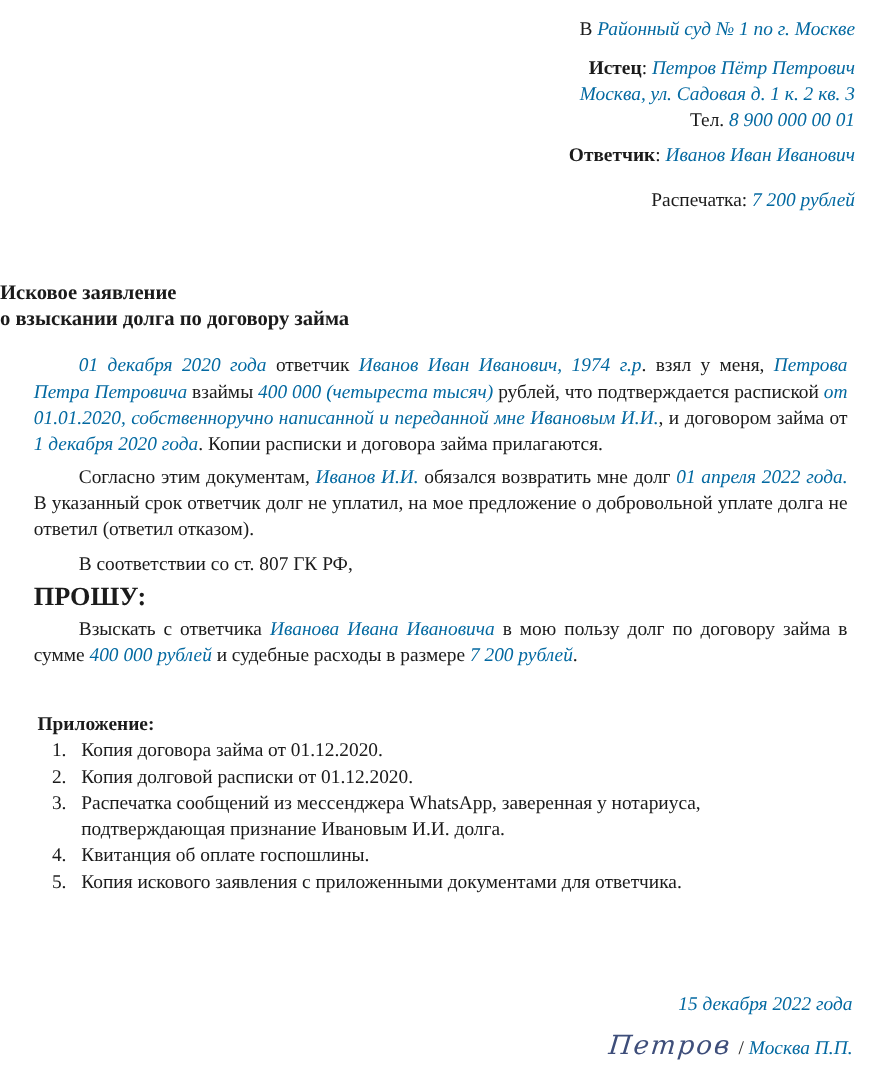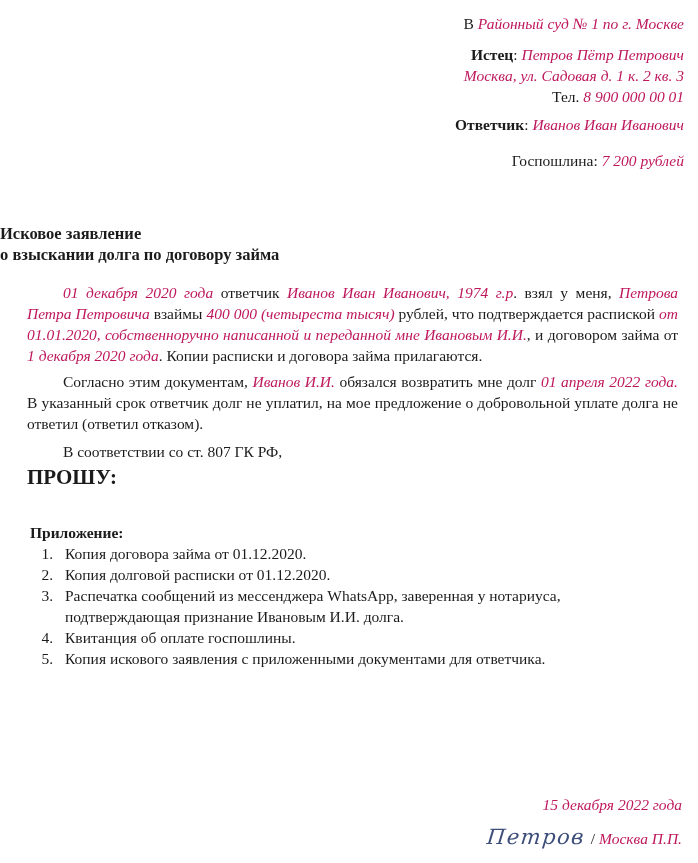--- a/index.html
+++ b/index.html
@@ -8,21 +8,21 @@
     width: 698px;
     height: 863px;
     background: #ffffff;
     font-family: "Liberation Serif", serif;
     font-size: 15.5px;
     line-height: 21px;
     color: #1b1b1b;
     box-sizing: border-box;
     overflow: hidden;
   }
-  .hl { color: #be185d; font-style: italic; }
+  .hl { color: #0369a1; font-style: italic; }
   .bold { font-weight: bold; }
 
   .header {
     padding: 13px 14px 0 0;
     text-align: right;
   }
   .court-line { margin-bottom: 10px; }
   .party-block { margin-bottom: 7px; }
   .fee-line { margin-top: 15px; }
 
@@ -107,34 +107,35 @@
       </div>
     </div>
 
     <div class="party-block">
       <div>
         <span class="bold">Ответчик</span><span>: </span><span class="hl">Иванов Иван Иванович</span>
       </div>
     </div>
 
     <div class="fee-line">
-      <span>Госпошлина: </span><span class="hl">7 200 рублей</span>
+      <span>Распечатка: </span><span class="hl">7 200 рублей</span>
     </div>
   </div>
 
   <div class="title">
     <div>Исковое заявление</div>
     <div>о взыскании долга по договору займа</div>
   </div>
 
   <div class="body-text">
     <p class="first-para"><span class="hl">01 декабря 2020 года</span><span> ответчик </span><span class="hl">Иванов Иван Иванович, 1974 г.р</span><span>. взял у меня, </span><span class="hl">Петрова Петра Петровича</span><span> взаймы </span><span class="hl">400 000 (четыреста тысяч)</span><span> рублей, что подтверждается распиской </span><span class="hl">от 01.01.2020, собственноручно написанной и переданной мне Ивановым И.И.</span><span>, и договором займа от </span><span class="hl">1 декабря 2020 года</span><span>. Копии расписки и договора займа прилагаются.</span></p>
     <p><span>Согласно этим документам, </span><span class="hl">Иванов И.И.</span><span> обязался возвратить мне долг </span><span class="hl">01 апреля 2022 года.</span><span> В указанный срок ответчик долг не уплатил, на мое предложение о добровольной уплате долга не ответил (ответил отказом).</span></p>
     <p class="law-para">В соответствии со ст. 807 ГК РФ,</p>
     <p class="request-heading">ПРОШУ:</p>
+    <p><span>Взыскать с ответчика </span><span class="hl">Иванова Ивана Ивановича</span><span> в мою пользу долг по договору займа в сумме </span><span class="hl">400 000 рублей</span><span> и судебные расходы в размере </span><span class="hl">7 200 рублей</span><span>.</span></p>
   </div>
 
   <div class="attachments">
     <div class="attachments-label">Приложение:</div>
     <ol>
       <li>Копия договора займа от 01.12.2020.</li>
       <li>Копия долговой расписки от 01.12.2020.</li>
       <li>Распечатка сообщений из мессенджера WhatsApp, заверенная у нотариуса, подтверждающая признание Ивановым И.И. долга.</li>
       <li>Квитанция об оплате госпошлины.</li>
       <li>Копия искового заявления с приложенными документами для ответчика.</li>

